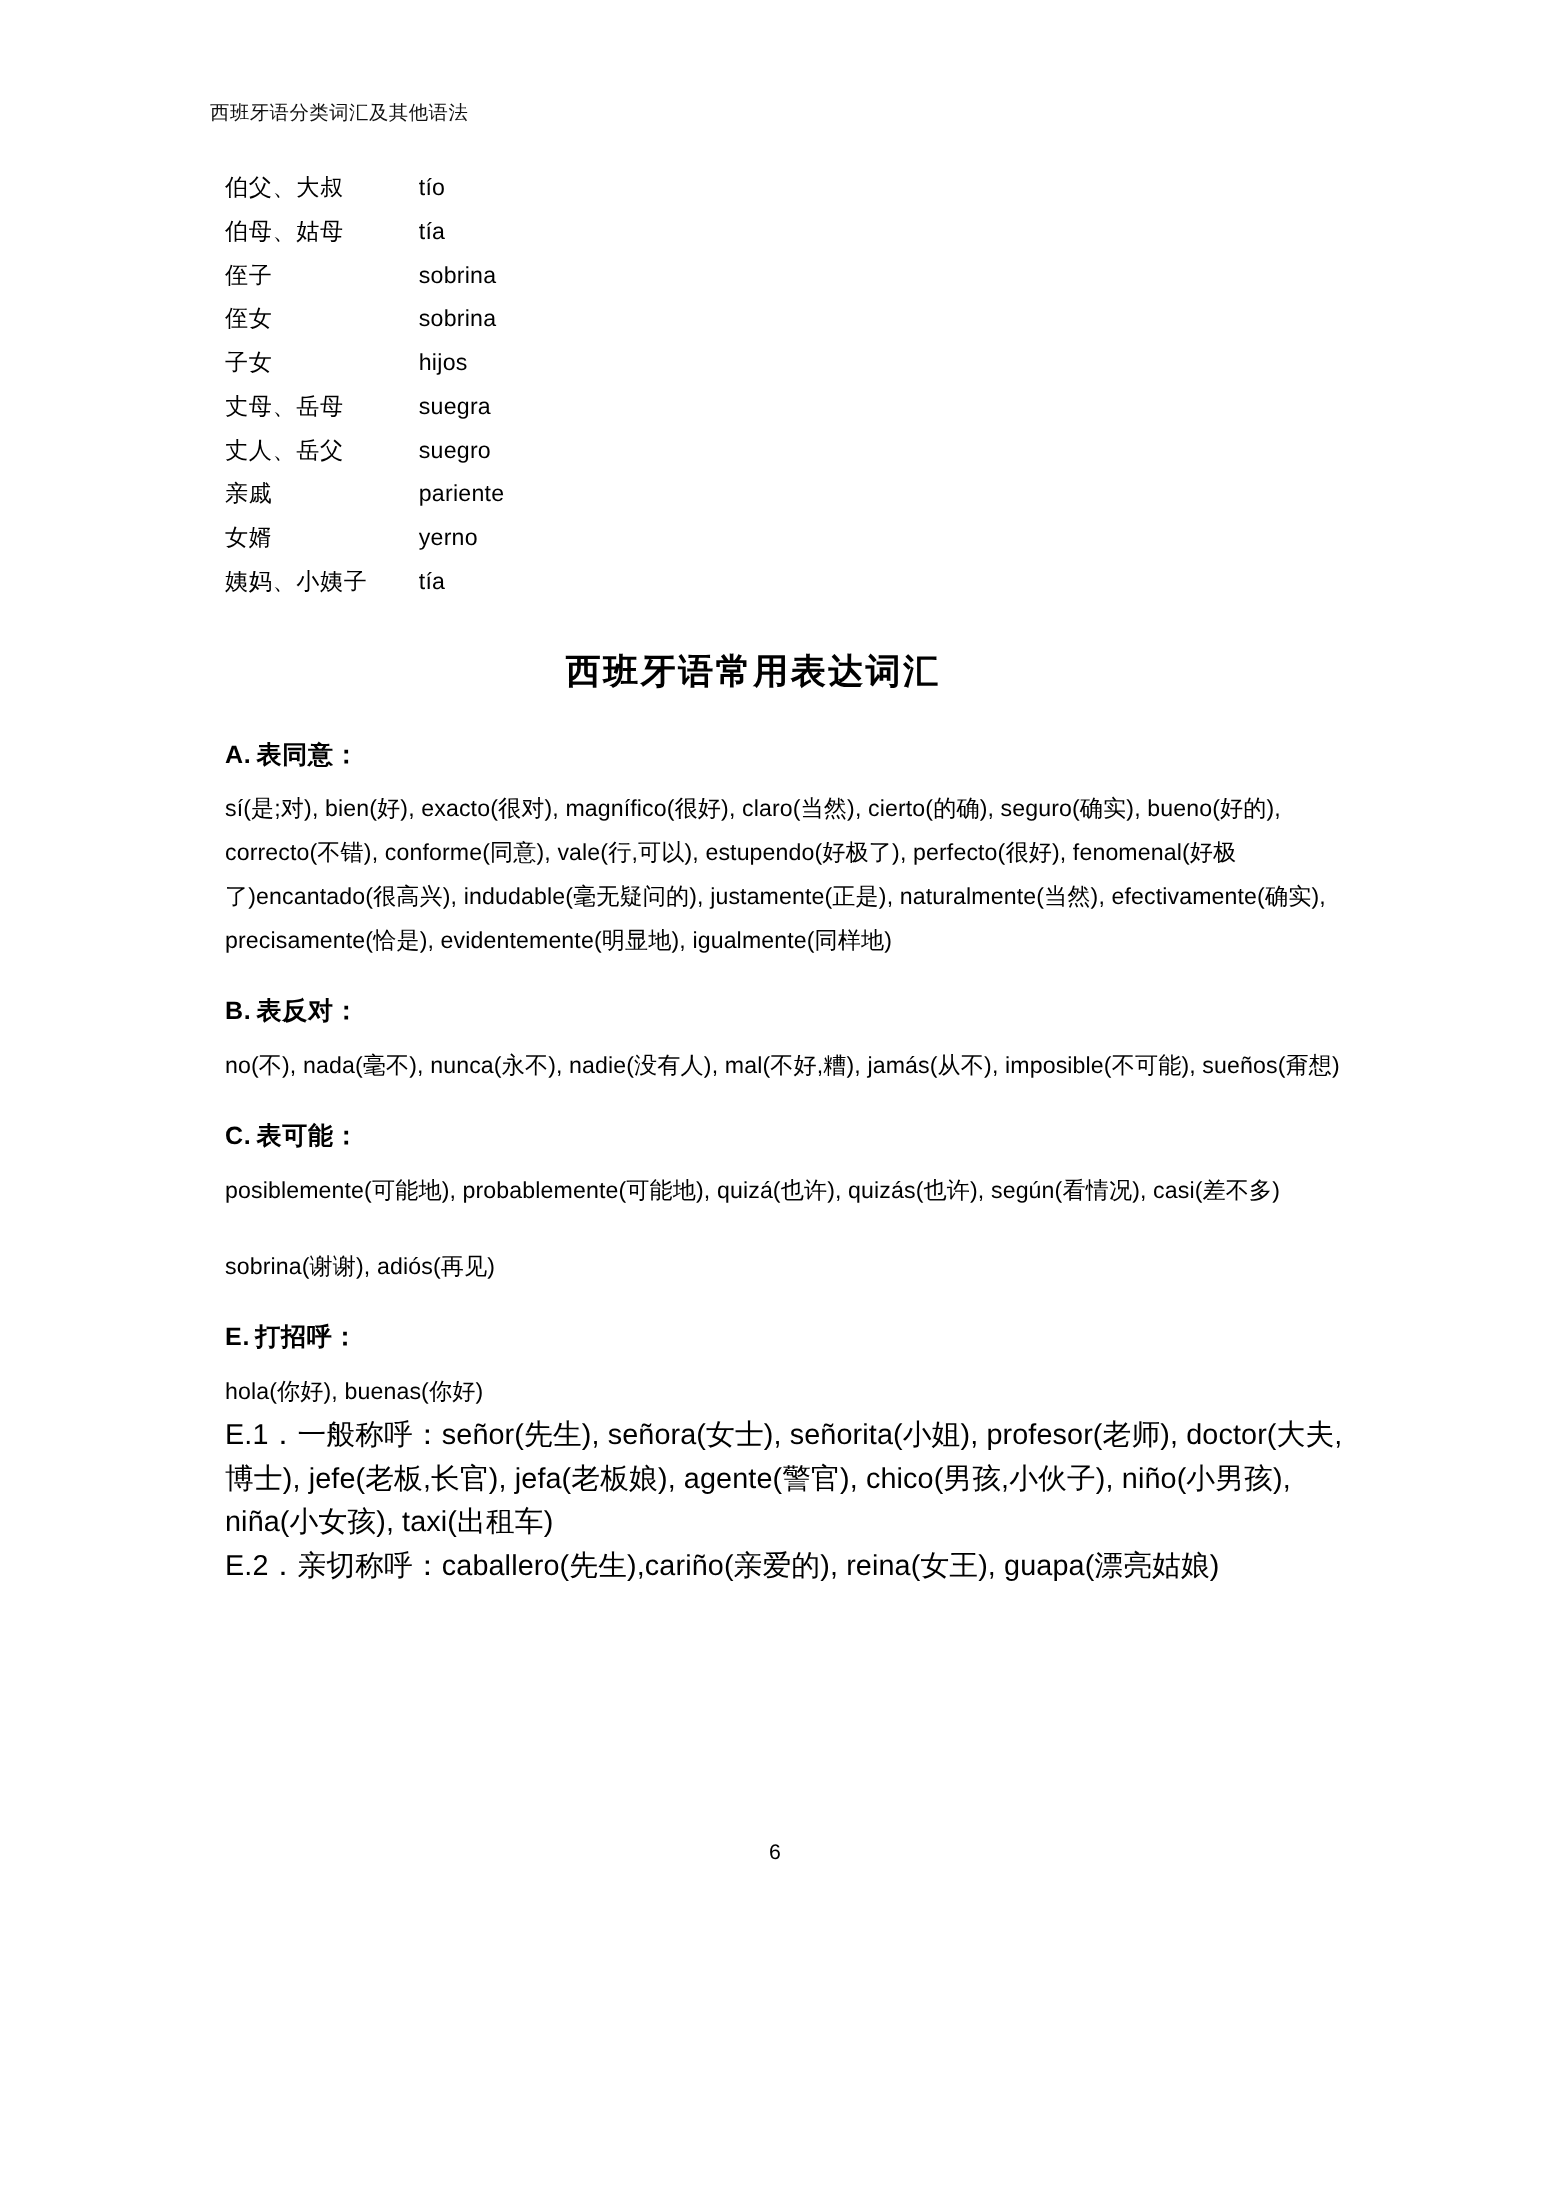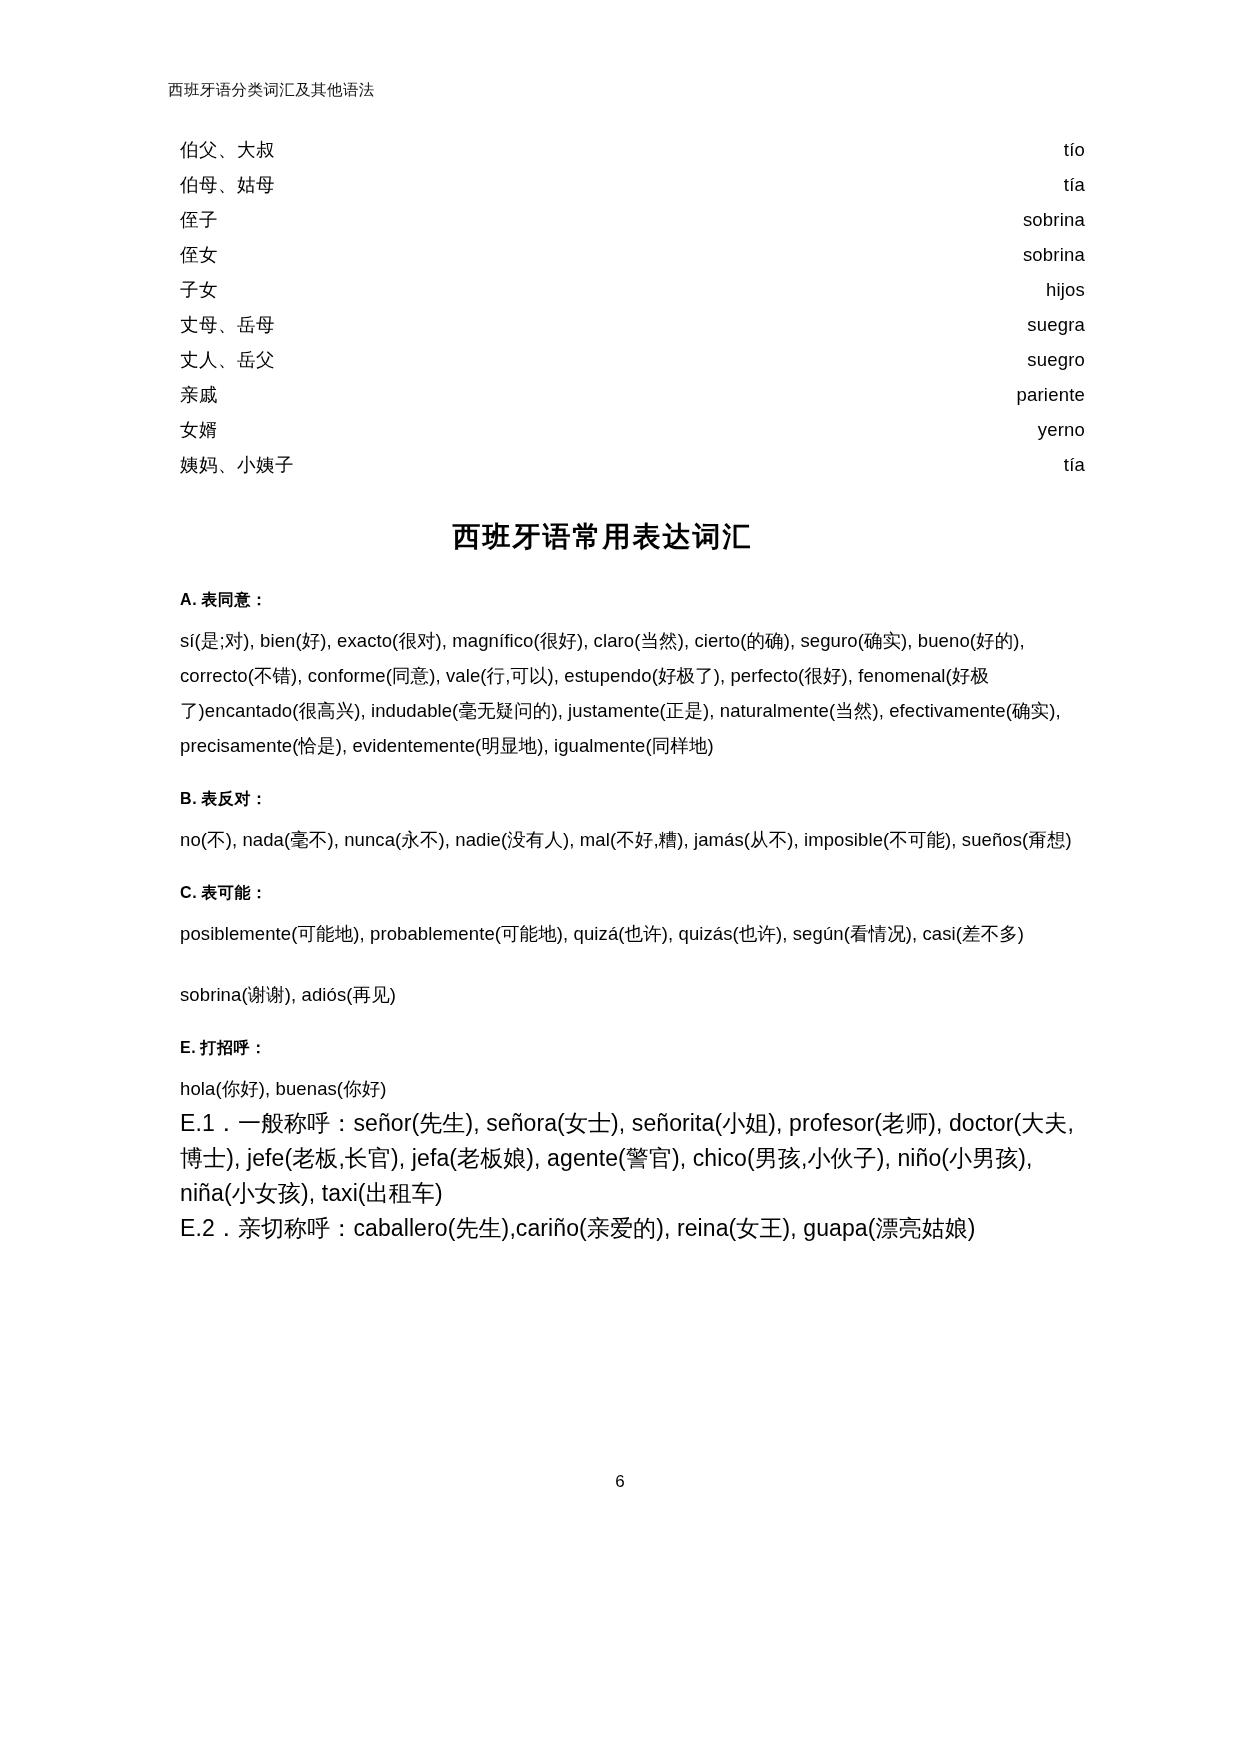--- a/index.html
+++ b/index.html
@@ -50,42 +50,41 @@
     font-size: 18.5px;
   }
   .vocab-zh {
     width: 155px;
     flex: 0 0 155px;
     letter-spacing: 0.5px;
   }
   .vocab-es {
     flex: 1 1 auto;
     letter-spacing: 0.2px;
-    text-align: right;
   }
 
   
   .doc-title {
     font-family: "Liberation Serif", "DejaVu Serif", serif;
     font-weight: bold;
     font-size: 28px;
     text-align: center;
     letter-spacing: 2px;
     margin-top: 36px;
     margin-bottom: 34px;
     padding-right: 60px;
   }
 
   
   .section {
     margin-bottom: 26px;
   }
   .section-heading {
     font-weight: bold;
-    font-size: 16px;
+    font-size: 20px;
     letter-spacing: 0.6px;
     margin-bottom: 12px;
   }
   .section-heading .sec-letter {
     margin-right: 4px;
   }
   .section-body {
     font-size: 18.5px;
     line-height: 35px;
     text-align: left;

